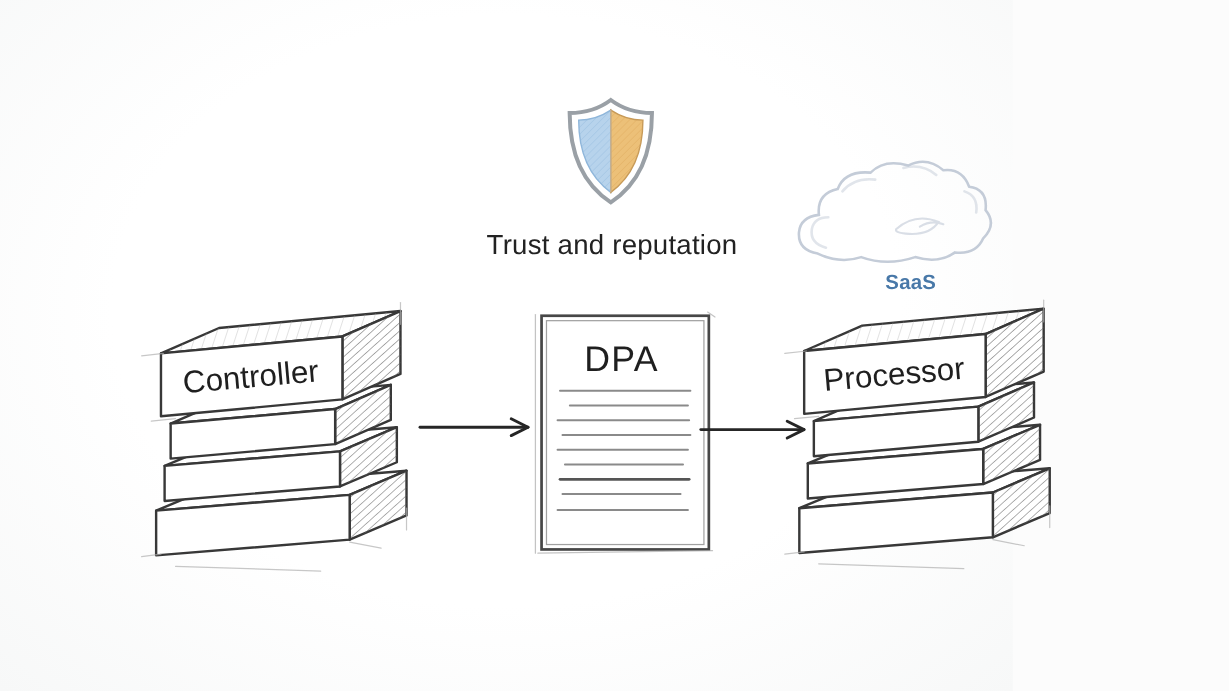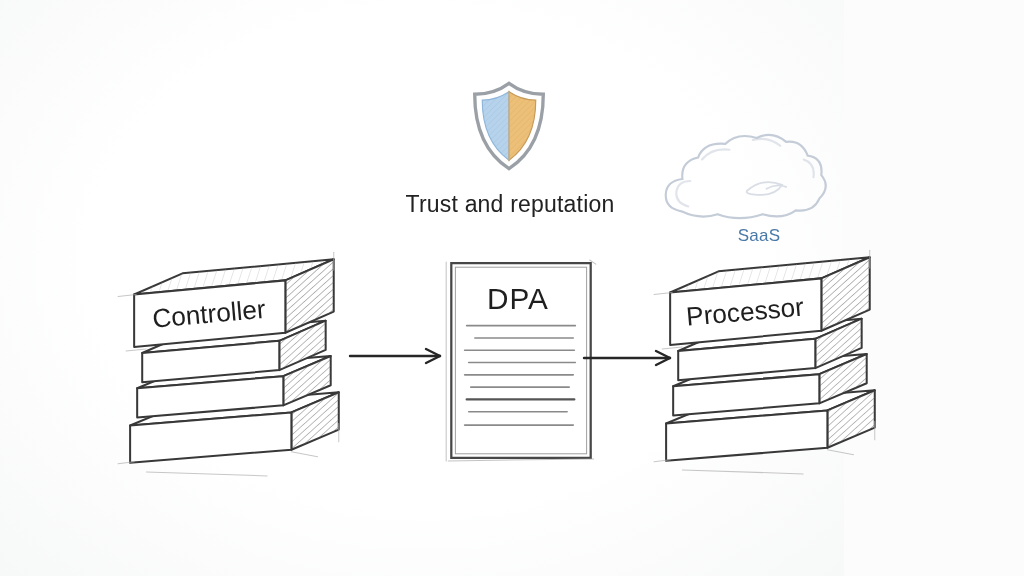--- a/index.html
+++ b/index.html
@@ -18,21 +18,21 @@
     color: #1e1e1e;
     text-align: center;
     letter-spacing: 0.2px;
   }
   #shield-caption {
     left: 395px; top: 191px; width: 230px;
     font-size: 23px; font-weight: 500; color: #222;
   }
   #saas-caption {
     left: 699px; top: 226px; width: 120px;
-    font-size: 17px; font-weight: normal; color: #4878a8;
+    font-size: 17px; font-weight: bold; color: #4878a8;
   }
   svg text {
     font-family: "Liberation Sans", sans-serif;
     fill: #1f1f1f;
   }
   .stack-label { font-size: 26px; }
   .doc-title  { font-size: 29px; letter-spacing: 1px; }
 </style>
 </head>
 <body>

